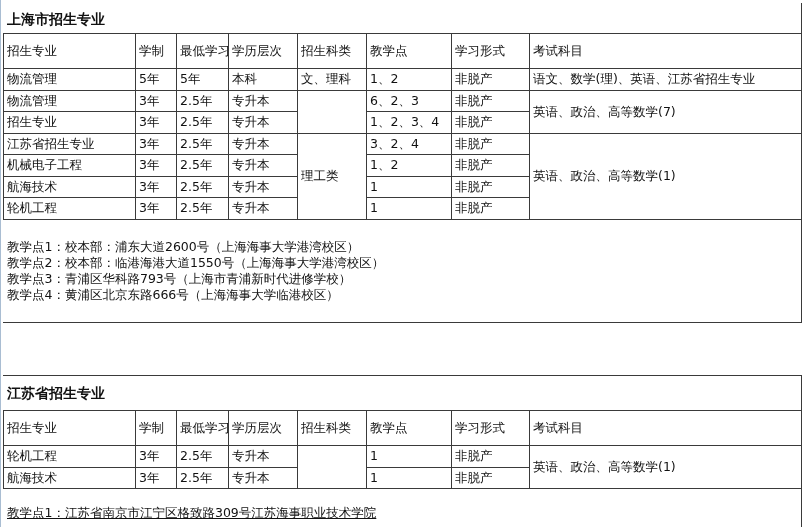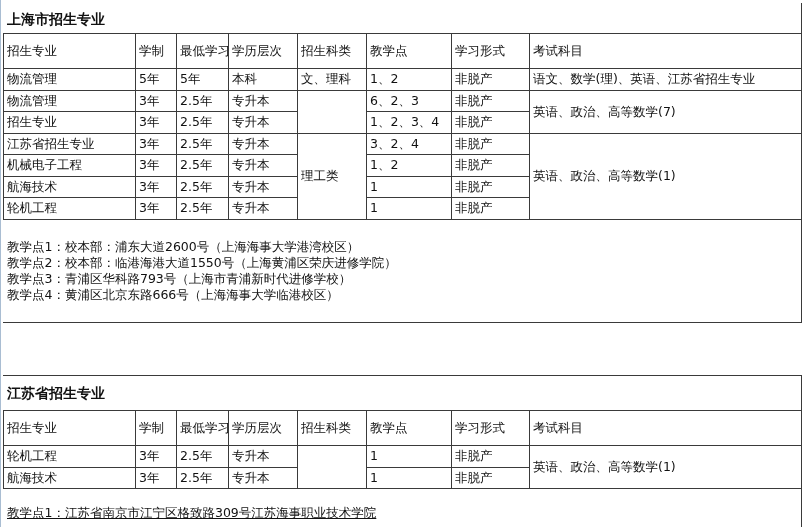--- a/index.html
+++ b/index.html
@@ -119,21 +119,21 @@
     <td>轮机工程</td>
     <td>3年</td>
     <td>2.5年</td>
     <td>专升本</td>
     <td>1</td>
     <td>非脱产</td>
   </tr>
   <tr class="notes-row">
     <td colspan="8" class="notes">
       <span class="note-line">教学点1：校本部：浦东大道2600号（上海海事大学港湾校区）</span>
-      <span class="note-line">教学点2：校本部：临港海港大道1550号（上海黄浦区荣庆进修学院）</span>
+      <span class="note-line">教学点2：校本部：临港海港大道1550号（上海海事大学港湾校区）</span>
       <span class="note-line">教学点3：青浦区华科路793号（上海市青浦新时代进修学校）</span>
       <span class="note-line">教学点4：黄浦区北京东路666号（上海海事大学临港校区）</span>
     </td>
   </tr>
 </tbody>
   </table>
 
 <table class="enroll t2">
   <colgroup>
     <col style="width:132px">

